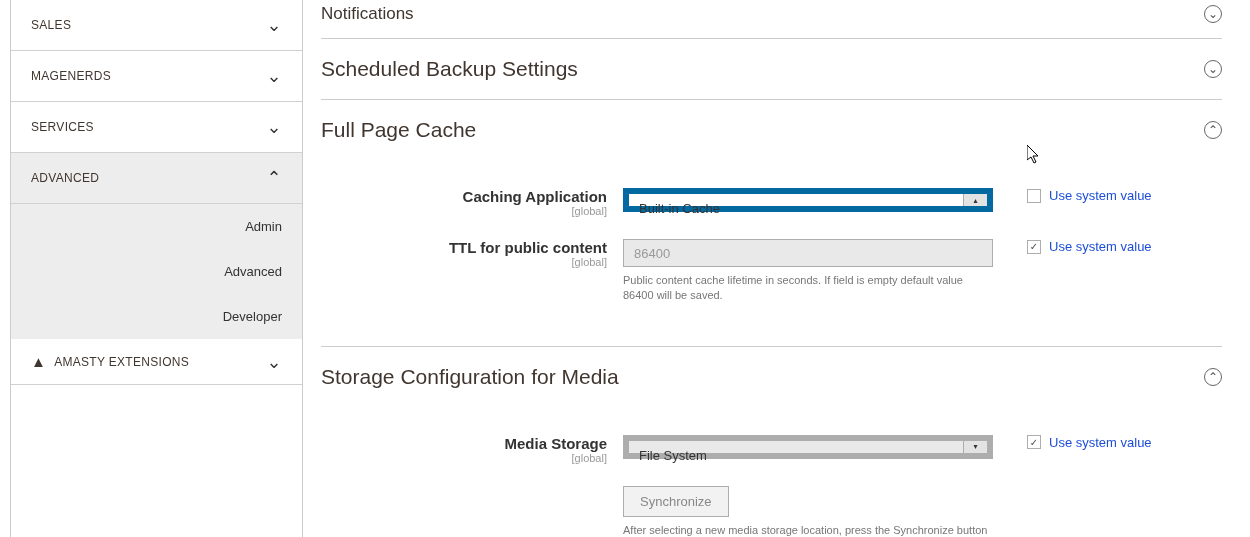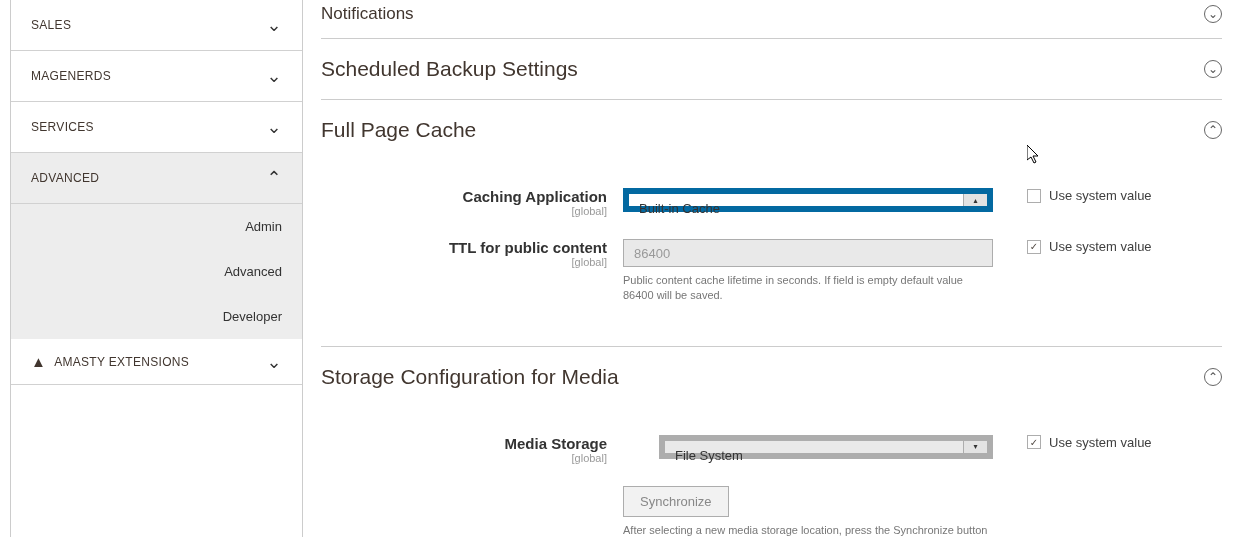--- a/index.html
+++ b/index.html
@@ -26,31 +26,31 @@
     
     .section-body { padding: 28px 0 20px 0; }
     .field-row { display: flex; align-items: flex-start; margin-bottom: 22px; }
     .field-label-col { width: 302px; text-align: right; padding-right: 16px; }
     .field-label { font-size: 15px; color: #333; font-weight: 600; }
     .field-scope { font-size: 11px; color: #999; }
     .field-control-col { width: 370px; }
     .field-extra-col { display: flex; align-items: center; gap: 8px; padding-left: 34px; }
     
     .select-wrap { display: flex; border: 6px solid #0369a1; background: #fff; height: 24px; }
-    .select-wrap.disabled { border-color: #adadad; background: #e9e9e9; margin-left: 36px; }
+    .select-wrap.disabled { border-color: #adadad; background: #e9e9e9; }
     .select-wrap.plain { border-color: #adadad; }
     .select-value { flex: 1; padding: 7px 10px; font-size: 13px; color: #333; }
     .select-arrow { width: 24px; background: #e3e3e3; border-left: 1px solid #adadad; display: flex; align-items: center; justify-content: center; font-size: 8px; color: #333; }
     
     input.text-input { width: 100%; height: 28px; border: 1px solid #adadad; padding: 0 10px; font-size: 13px; color: #999; background: #e9e9e9; }
     .hint { font-size: 11px; color: #777; margin-top: 6px; line-height: 1.4; }
     
     .checkbox { width: 14px; height: 14px; border: 1px solid #adadad; display: flex; align-items: center; justify-content: center; font-size: 10px; color: #514943; background: #fff; }
     .checkbox.checked::after { content: "✓"; }
-    .use-sys-label { font-size: 13px; color: #404040; }
+    .use-sys-label { font-size: 13px; color: #1d4ed8; }
     
     .btn { padding: 7px 16px; border: 1px solid #adadad; background: #f2f2f2; font-size: 13px; color: #888; cursor: not-allowed; }
     
     .cursor { position: absolute; left: 1027px; top: 145px; font-size: 16px; pointer-events: none; }
   </style>
 </head>
 <body>
 
 <div class="page">
   <div class="sidebar">

